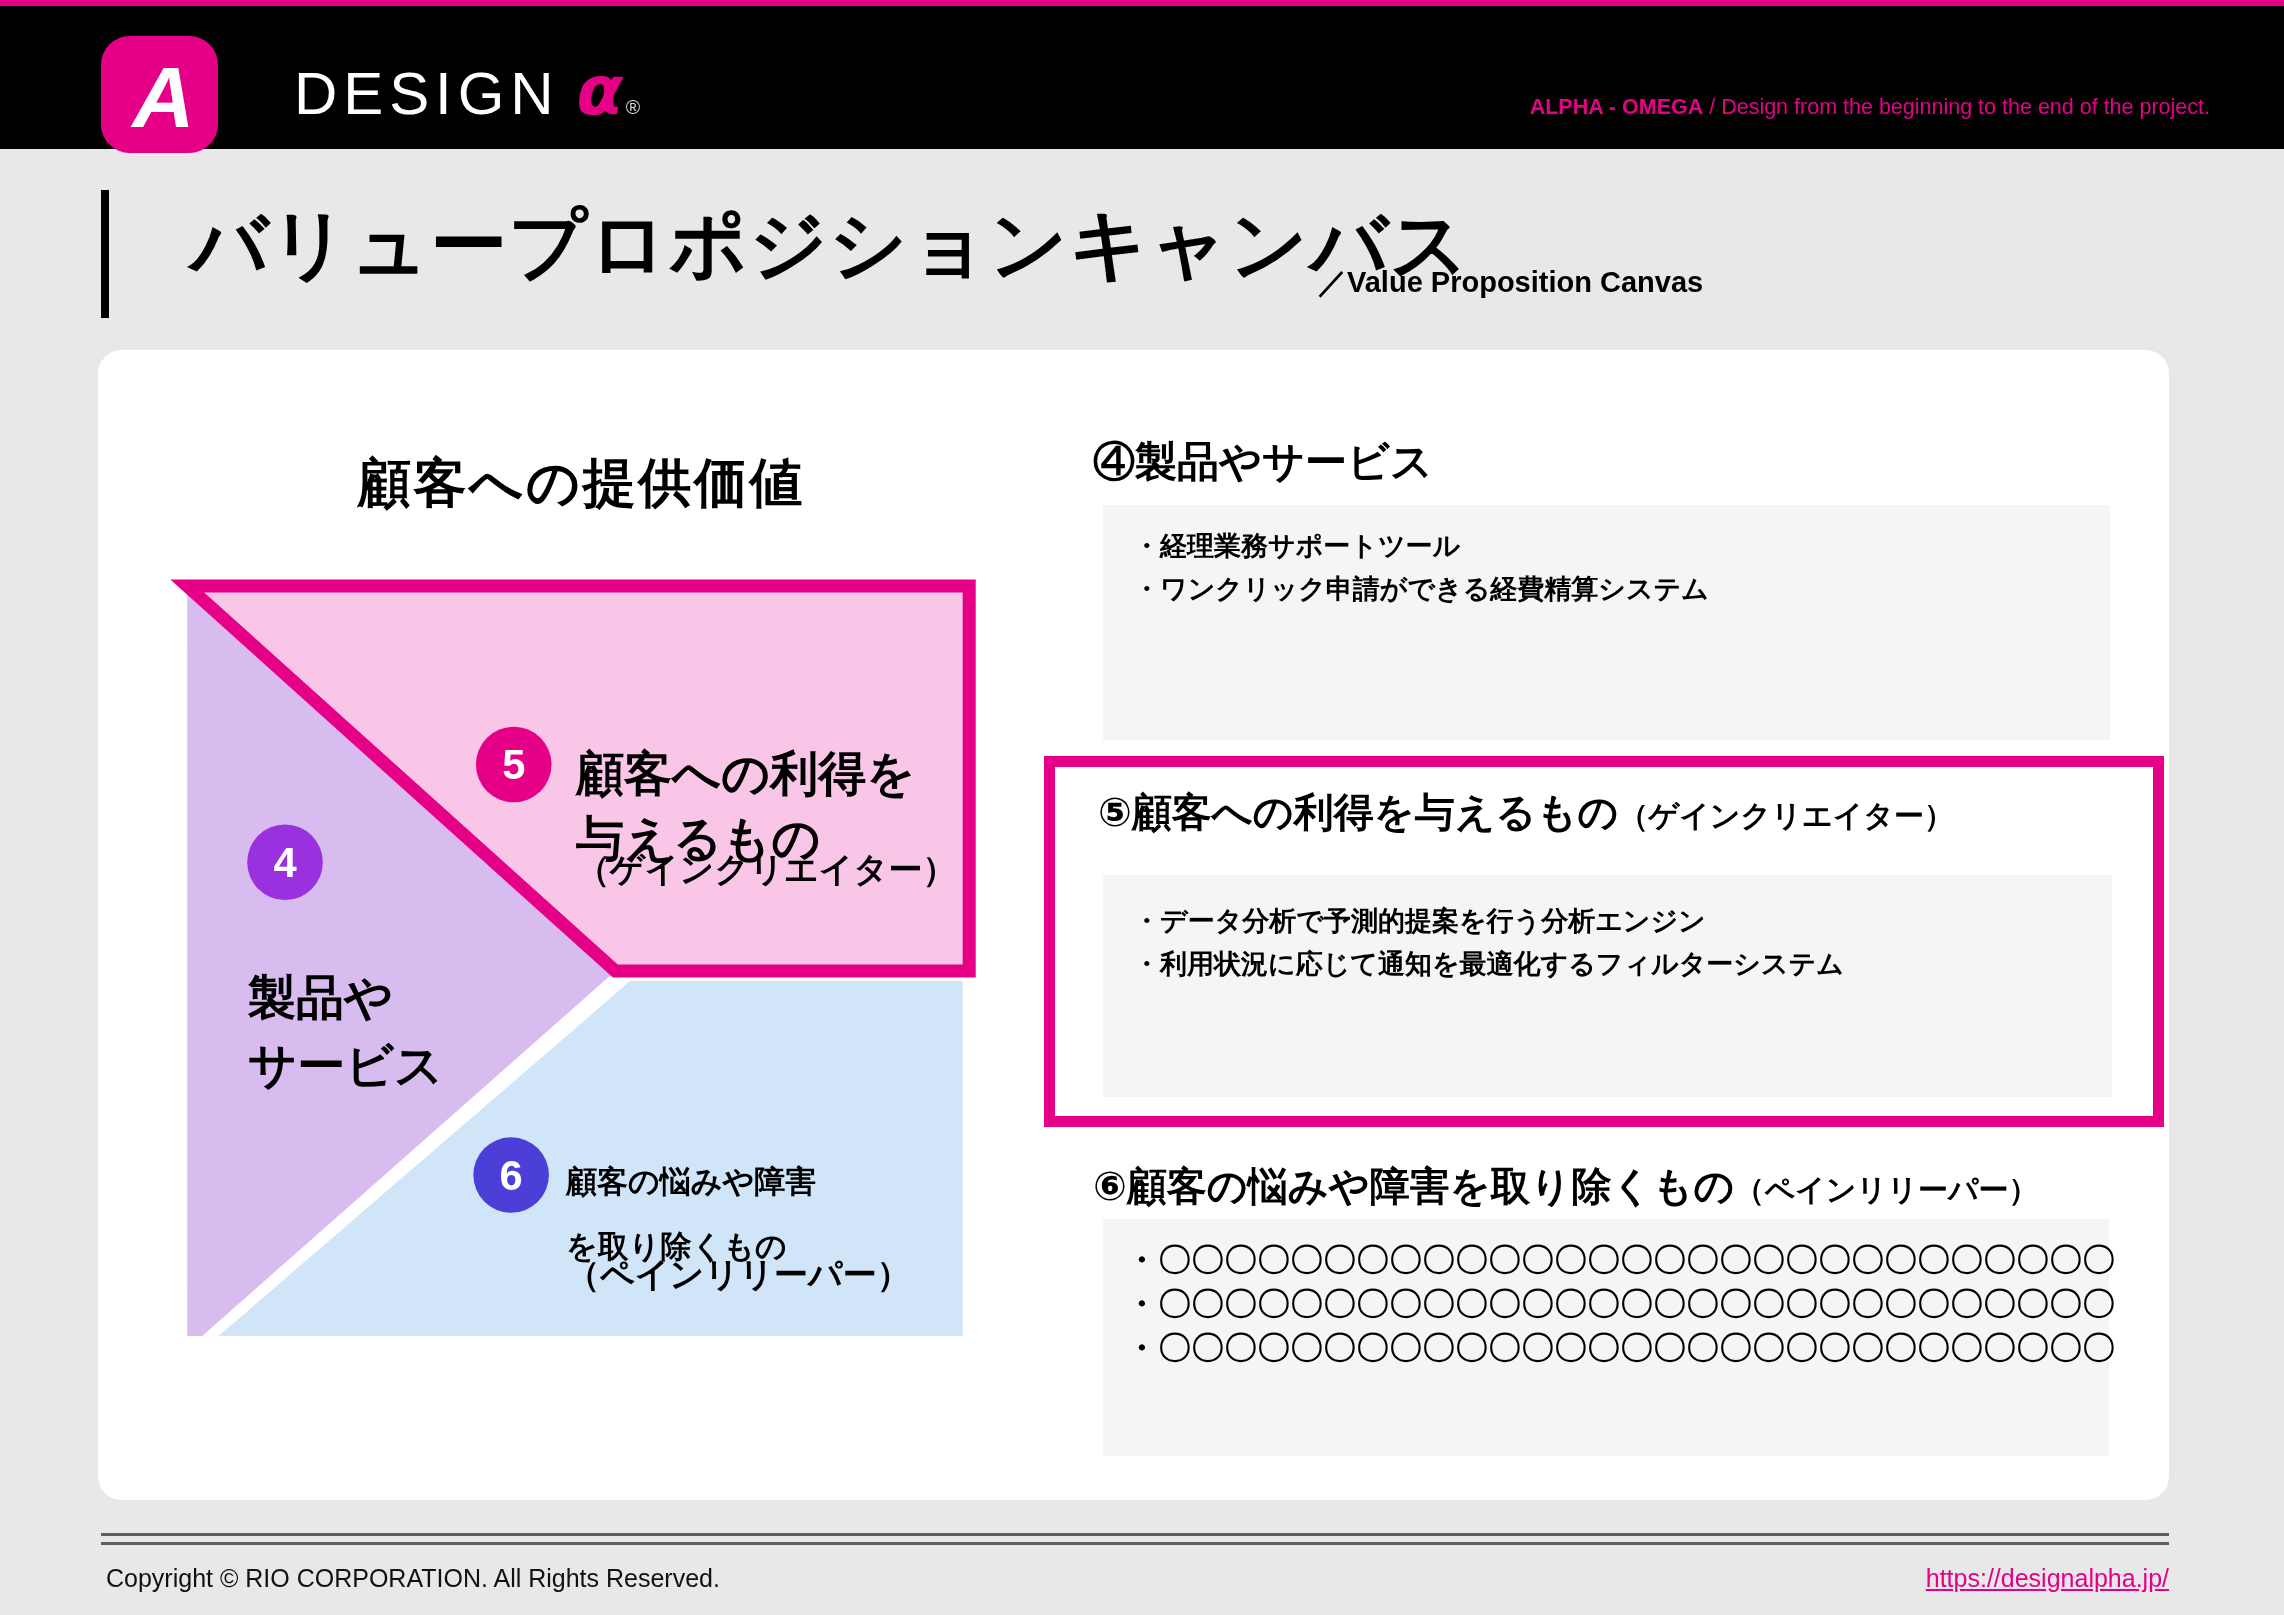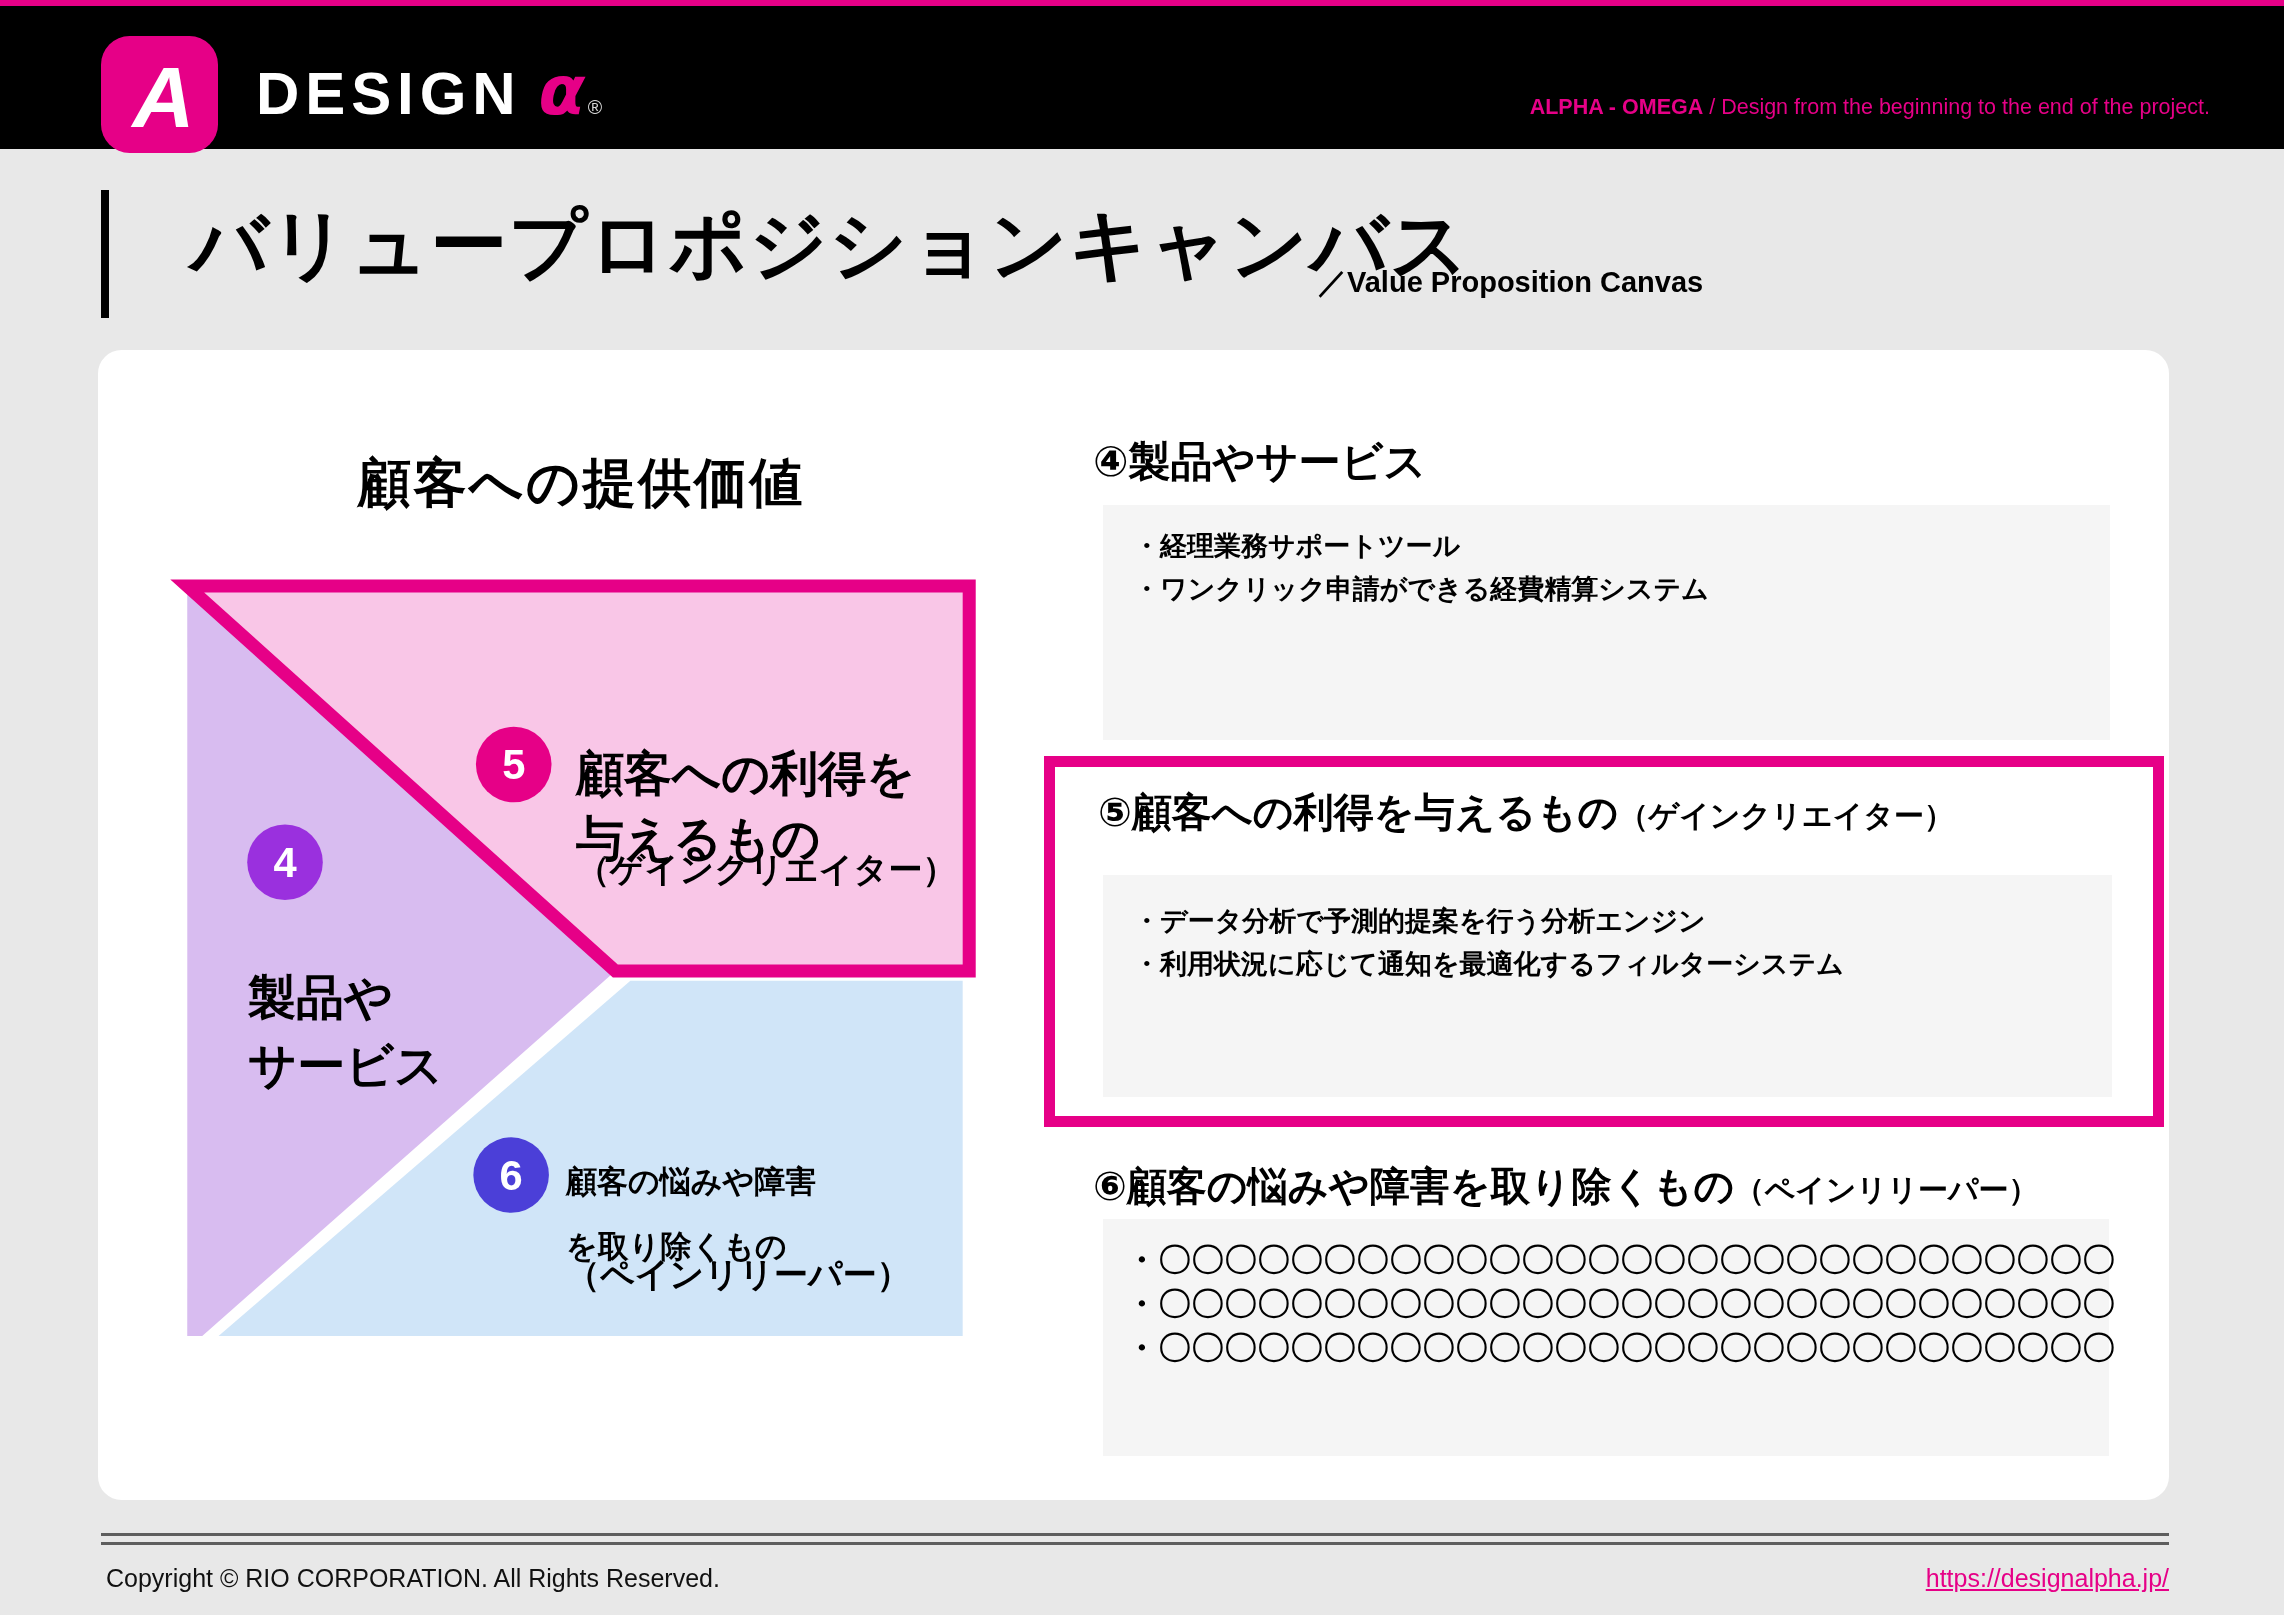--- a/index.html
+++ b/index.html
@@ -5,21 +5,21 @@
   html,body{margin:0;padding:0;}
   body{background:#E8E8E8;font-family:"Liberation Sans","DejaVu Sans",sans-serif;}
   .page{position:relative;width:2284px;height:1616px;background:#E8E8E8;overflow:hidden;}
   .abs{position:absolute;}
 
   
   .top-strip{left:0;top:0;width:2284px;height:5.9px;background:#E60087;}
   .header-bar{left:0;top:5.9px;width:2284px;height:143px;background:#000;}
   .logo-box{left:101px;top:30px;width:117px;height:117px;}
   .brand-row{left:256px;top:51px;height:78px;display:flex;align-items:baseline;white-space:nowrap;}
-  .brand-name{color:#fff;font-size:60px;font-weight:700;letter-spacing:5.9px;line-height:1;}
+  .brand-name{color:#fff;font-size:60px;font-weight:400;letter-spacing:5.9px;line-height:1;margin-left:38px;}
   .brand-alpha{color:#E60087;font-size:68px;font-weight:600;font-style:italic;line-height:1;margin-left:17px;font-family:"DejaVu Sans",sans-serif;}
   .brand-reg{color:#d8d8d8;font-size:19.6px;vertical-align:59px;line-height:1;margin-left:2.6px;}
   .tagline{right:74px;top:89px;font-size:21.5px;color:#E60087;white-space:nowrap;text-align:right;}
   .tagline b{font-weight:800;}
 
   
   .title-rule{left:101px;top:190px;width:7.8px;height:128px;background:#000;}
   .page-title{left:190px;top:196px;font-size:77px;font-weight:800;color:#000;letter-spacing:1.3px;line-height:1.25;white-space:nowrap;}
   .page-subtitle{left:1318px;top:263px;font-size:29px;font-weight:700;color:#000;white-space:nowrap;}
 
@@ -32,21 +32,21 @@
   .area-label{font-weight:800;color:#000;white-space:pre-line;margin-top:21px;}
   .lbl-4{left:248px;top:943px;font-size:48px;line-height:68px;}
   .lbl-5{left:576px;top:720px;font-size:48px;line-height:65px;}
   .lbl-5-sub{left:576px;top:847px;font-size:34px;font-weight:700;color:#000;white-space:nowrap;}
   .lbl-6{left:566px;top:1128px;font-size:31px;line-height:65px;}
   .lbl-6-sub{left:566px;top:1252px;font-size:34px;font-weight:700;color:#000;white-space:nowrap;}
 
   
   .panel-title{font-size:40px;font-weight:800;color:#000;white-space:nowrap;}
   .panel-title .sub{font-size:30px;font-weight:800;}
-  .p4-title{left:1093px;top:434px;font-size:42px;}
+  .p4-title{left:1093px;top:434px;font-size:42px;font-family:Liberation Mono, monospace;}
   .gray-box{background:#F5F5F5;}
   .p4-box{left:1103px;top:505px;width:1007px;height:235px;}
   .bullets{font-size:27px;font-weight:700;color:#000;line-height:43px;white-space:pre-line;}
   .p4-bullets{left:1133px;top:525px;}
   .p5-outer{left:1044px;top:756px;width:1120px;height:371px;background:#fff;border:11.7px solid #E60087;box-sizing:border-box;}
   .p5-title{left:1098px;top:785px;}
   .p5-box{left:1103px;top:875px;width:1009px;height:222px;}
   .p5-bullets{left:1133px;top:900px;}
   .p6-title{left:1093px;top:1159px;}
   .p6-box{left:1103px;top:1219px;width:1006px;height:237px;}

